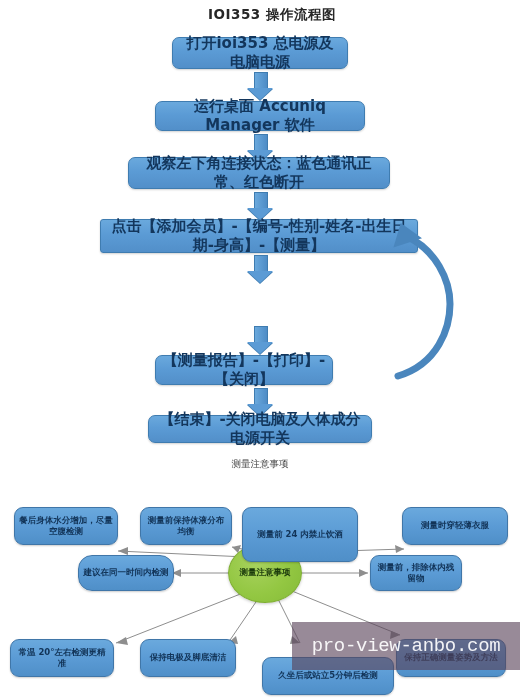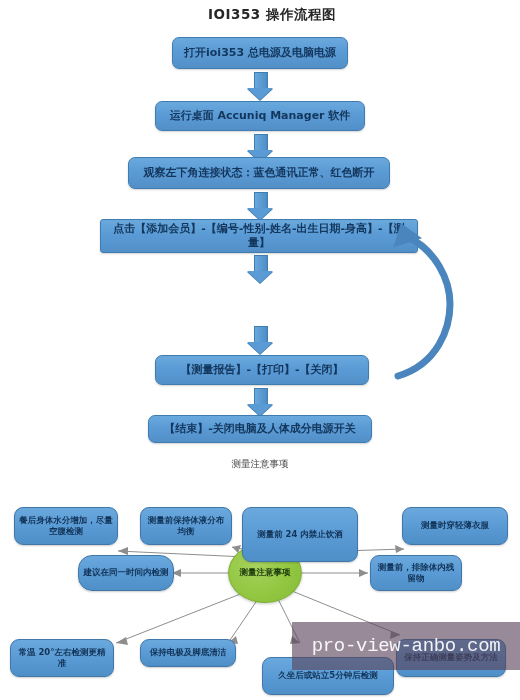--- a/index.html
+++ b/index.html
@@ -36,21 +36,21 @@
     width: 520px;
     height: 480px;
   }
   .flow-box {
     position: absolute;
     box-sizing: border-box;
     background: linear-gradient(180deg, #6aa9dd 0%, #5b9bd5 45%, #528fc9 100%);
     border: 1px solid #3f7cb0;
     border-radius: 7px;
     color: #13365c;
-    font-size: 11px;
+    font-size: 15px;
     line-height: 1.25;
     display: flex;
     align-items: center;
     justify-content: center;
     text-align: center;
     padding: 2px 6px;
     box-shadow: 0 1px 2px rgba(0,0,0,0.18);
     font-weight: bold;
   }
   .flow-box.wide-flat {
@@ -210,21 +210,21 @@
     <div class="stem"></div>
     <div class="head"></div>
   </div>
 
 
   <div class="arrow-down" style="left:247px; top:326px;">
     <div class="stem"></div>
     <div class="head"></div>
   </div>
 
-  <div class="flow-box" style="left:155px; top:355px; width:214px; height:30px;">【测量报告】-【打印】-【关闭】</div>
+  <div class="flow-box" style="left:155px; top:355px; width:178px; height:30px;">【测量报告】-【打印】-【关闭】</div>
 
   <div class="arrow-down" style="left:247px; top:388px;">
     <div class="stem"></div>
     <div class="head"></div>
   </div>
 
   <div class="flow-box" style="left:148px; top:415px; width:224px; height:28px;">【结束】-关闭电脑及人体成分电源开关</div>
 
   <svg id="return-arrow" viewBox="0 0 80 165">
     <path d="M 18 158 C 58 146, 70 110, 70 86 C 70 62, 56 32, 26 18" fill="none" stroke="#4a86bd" stroke-width="7" stroke-linecap="round"></path>
@@ -268,20 +268,20 @@
 
   <div class="mm-node" style="left:14px;  top:22px;  width:104px; height:38px;">餐后身体水分增加，尽量空腹检测</div>
   <div class="mm-node" style="left:140px; top:22px;  width:92px;  height:38px;">测量前保持体液分布均衡</div>
   <div class="mm-node" style="left:242px; top:22px;  width:116px; height:55px;">测量前 24 内禁止饮酒</div>
   <div class="mm-node" style="left:402px; top:22px;  width:106px; height:38px;">测量时穿轻薄衣服</div>
 
   <div class="mm-node" style="left:78px;  top:70px;  width:96px;  height:36px;border-radius:14px;">建议在同一时间内检测</div>
   <div class="mm-node" style="left:370px; top:70px;  width:92px;  height:36px;">测量前，排除体内残留物</div>
 
   <div class="mm-node" style="left:10px;  top:154px; width:104px; height:38px;">常温 20°左右检测更精准</div>
-  <div class="mm-node" style="left:140px; top:154px; width:96px;  height:28px;">保持电极及脚底清洁</div>
+  <div class="mm-node" style="left:140px; top:154px; width:96px;  height:38px;">保持电极及脚底清洁</div>
   <div class="mm-node" style="left:262px; top:172px; width:132px; height:38px;">久坐后或站立5分钟后检测</div>
   <div class="mm-node" style="left:396px; top:154px; width:110px; height:38px;">保持正确测量姿势及方法</div>
 </div>
 
 <div id="watermark">
   <span id="watermark-text">pro-view-anbo.com</span>
 </div>
 
 </body></html>

